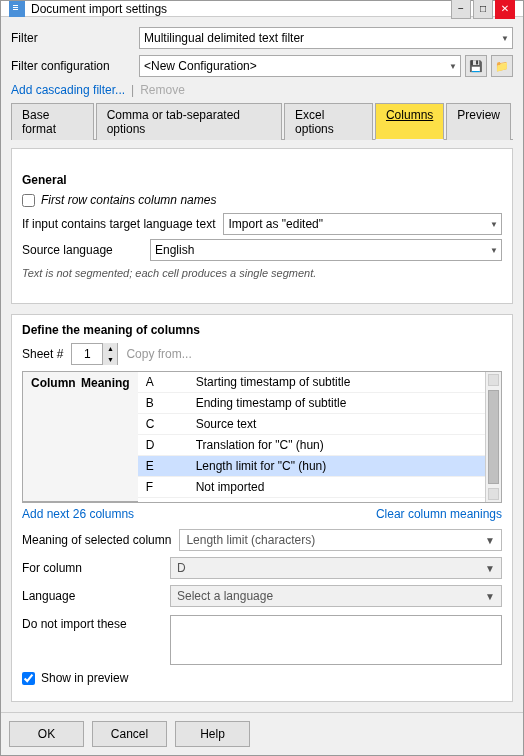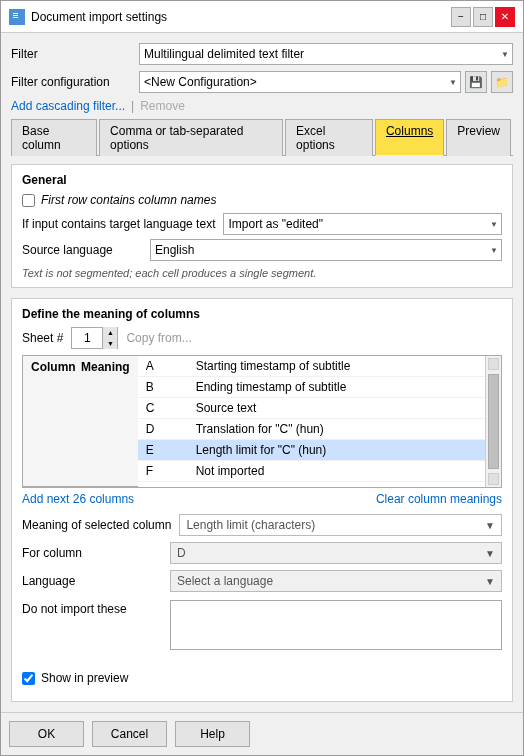--- a/index.html
+++ b/index.html
@@ -23,21 +23,21 @@
       display: flex;
       flex-direction: column;
     }
     .title-bar {
       background: #ffffff;
       border-bottom: 1px solid #ccc;
       padding: 6px 8px;
       display: flex;
       align-items: center;
       justify-content: space-between;
-      height: 32px;
+      height: 16px;
     }
     .title-bar-left {
       display: flex;
       align-items: center;
       gap: 6px;
     }
     .title-icon {
       width: 16px;
       height: 16px;
       background: #4a90d9;
@@ -121,21 +121,21 @@
     }
     .tab.active {
       background: #fde047;
       border-bottom: 1px solid #f0f0f0;
       z-index: 1;
       text-decoration: underline;
     }
     .section {
       border: 1px solid #ccc;
       background: white;
-      padding: 8px 10px;
+      padding: 24px 10px;
       margin-top: 2px;
     }
     .section-title {
       font-size: 12px;
       font-weight: bold;
       margin-bottom: 6px;
       color: #000;
     }
     .checkbox-row {
       display: flex;
@@ -303,21 +303,21 @@
       border: 1px solid #aaa;
       background: white;
       resize: none;
       font-size: 12px;
       padding: 2px;
     }
     .show-preview-row {
       display: flex;
       align-items: center;
       gap: 6px;
-      margin-top: 15px;
+      margin-top: 0;
     }
     .footer {
       display: flex;
       gap: 8px;
       padding: 8px;
       border-top: 1px solid #ccc;
       background: #f0f0f0;
     }
     .footer-btn {
       width: 75px;
@@ -411,21 +411,21 @@
       </div>
     </div>
 
     <div class="toolbar-row">
       <span class="link-btn">Add cascading filter...</span>
       <span class="separator">|</span>
       <span style="color:#aaa;font-size:12px;">Remove</span>
     </div>
 
     <div class="tabs-row">
-      <div class="tab">Base column</div>
+      <div class="tab">Base format</div>
       <div class="tab">Comma or tab-separated options</div>
       <div class="tab">Excel options</div>
       <div class="tab active">Columns</div>
       <div class="tab">Preview</div>
     </div>
 
     <div class="section">
       <div class="section-title">General</div>
       <div class="checkbox-row">
         <input type="checkbox" style="">

